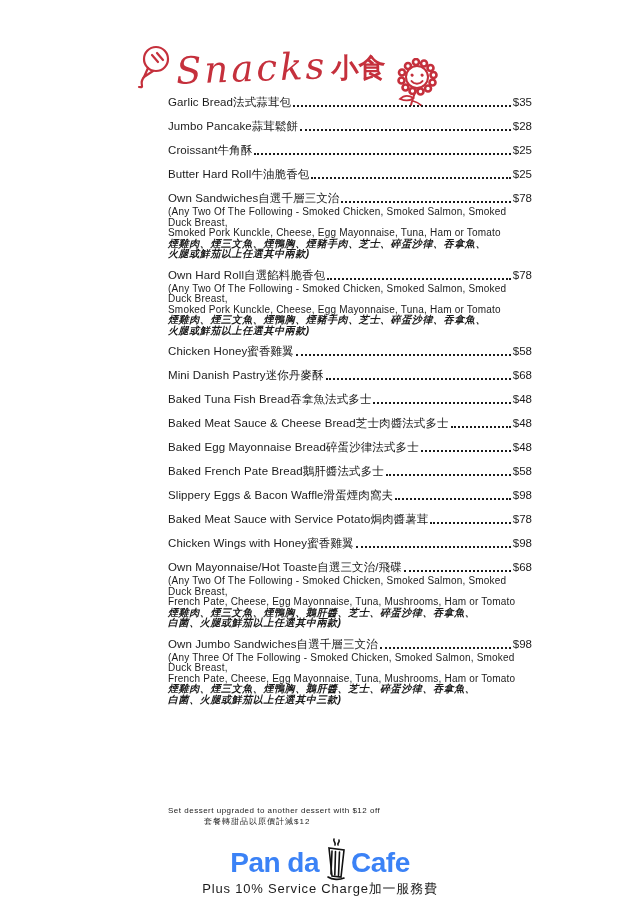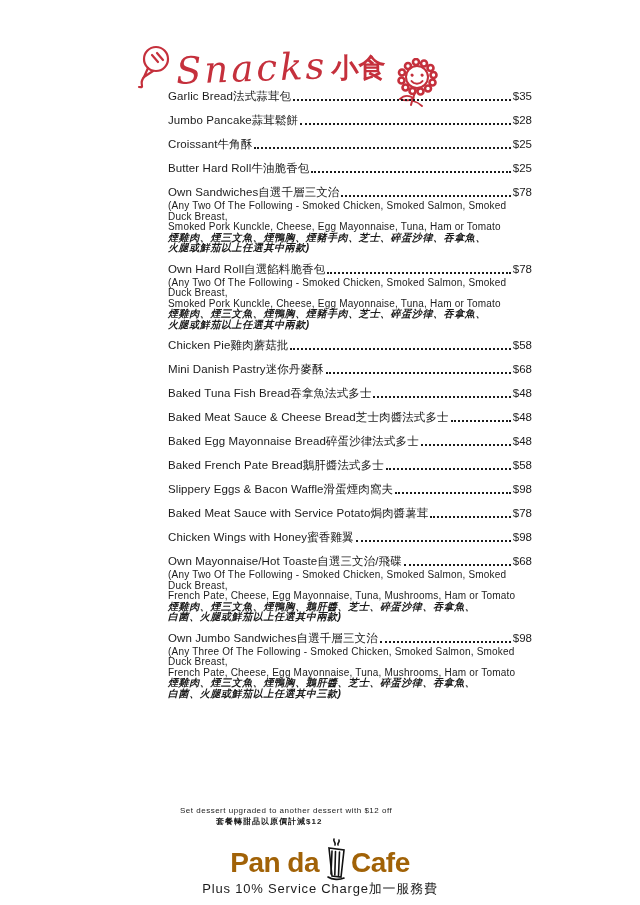--- a/index.html
+++ b/index.html
@@ -18,41 +18,41 @@
     font-style:italic;font-size:37px;letter-spacing:3px;
     color:#c5303c;transform:rotate(-2deg);margin:8px 2px 0 2px;line-height:1;
   }
   .script-cn{
     font-size:27px;color:#c5303c;font-weight:bold;margin:12px 0 0 2px;line-height:1;
     font-family:"DejaVu Sans",sans-serif;
   }
   .doodle-right{margin:16px 0 0 4px;}
 
   
-  .menu{position:absolute;left:168px;top:89px;width:364px;}
+  .menu{position:absolute;left:168px;top:95px;width:364px;}
   .menu-item{margin-bottom:10px;}
   .item-row{display:flex;align-items:baseline;font-size:11.5px;line-height:14px;font-weight:500;}
   .item-name{white-space:nowrap;letter-spacing:0.1px;}
   .dots{flex:1 1 auto;border-bottom:2px dotted #1b1b1b;margin:0 2px;align-self:flex-end;margin-bottom:2px;min-width:8px;}
   .item-price{white-space:nowrap;font-weight:500;}
   .item-desc{margin-top:2px;}
   .desc-line{font-size:10px;line-height:10.5px;letter-spacing:0.2px;}
   .desc-line.cjk{font-weight:bold;letter-spacing:0.6px;font-style:italic;}
   .menu-item.has-desc{margin-bottom:8px;}
 
   
-  .footnote{position:absolute;left:180px;top:805px;}
+  .footnote{position:absolute;left:168px;top:805px;}
   .footnote-line{font-size:8px;line-height:11px;letter-spacing:0.5px;}
-  .footnote-line.cjk{font-weight:bold;letter-spacing:1px;padding-left:36px;}
+  .footnote-line.cjk{font-weight:normal;letter-spacing:1px;padding-left:36px;}
 
   
   .footer{position:absolute;left:0;top:833px;width:640px;text-align:center;}
   .logo-row{display:flex;justify-content:center;align-items:flex-end;height:44px;}
   .logo-text{
-    color:#a16207;font-weight:bold;font-size:28px;letter-spacing:-0.5px;line-height:1;
+    color:#3b82f6;font-weight:bold;font-size:28px;letter-spacing:-0.5px;line-height:1;
     font-family:"Liberation Sans",sans-serif;
   }
   .logo-cup{margin:0 1px -4px 3px;}
   .service-line{font-size:13px;letter-spacing:0.8px;margin-top:3px;font-weight:500;}
 </style>
 </head>
 <body>
 
 <div class="page">
 
@@ -147,21 +147,21 @@
     <div class="item-desc">
           <div class="desc-line">(Any Two Of The Following - Smoked Chicken, Smoked Salmon, Smoked Duck Breast,</div>
           <div class="desc-line">Smoked Pork Kunckle, Cheese, Egg Mayonnaise, Tuna, Ham or Tomato</div>
           <div class="desc-line cjk">煙雞肉、煙三文魚、煙鴨胸、煙豬手肉、芝士、碎蛋沙律、吞拿魚、</div>
           <div class="desc-line cjk">火腿或鮮茄以上任選其中兩款)</div>
         </div>
       </div>
 
     <div class="menu-item">
       <div class="item-row">
-        <span class="item-name">Chicken Pie雞肉蘑菇批</span>
+        <span class="item-name">Chicken Honey蜜香雞翼</span>
         <span class="dots"></span>
         <span class="item-price">$58</span>
       </div>
     </div>
 
     <div class="menu-item">
       <div class="item-row">
         <span class="item-name">Mini Danish Pastry迷你丹麥酥</span>
         <span class="dots"></span>
         <span class="item-price">$68</span>

